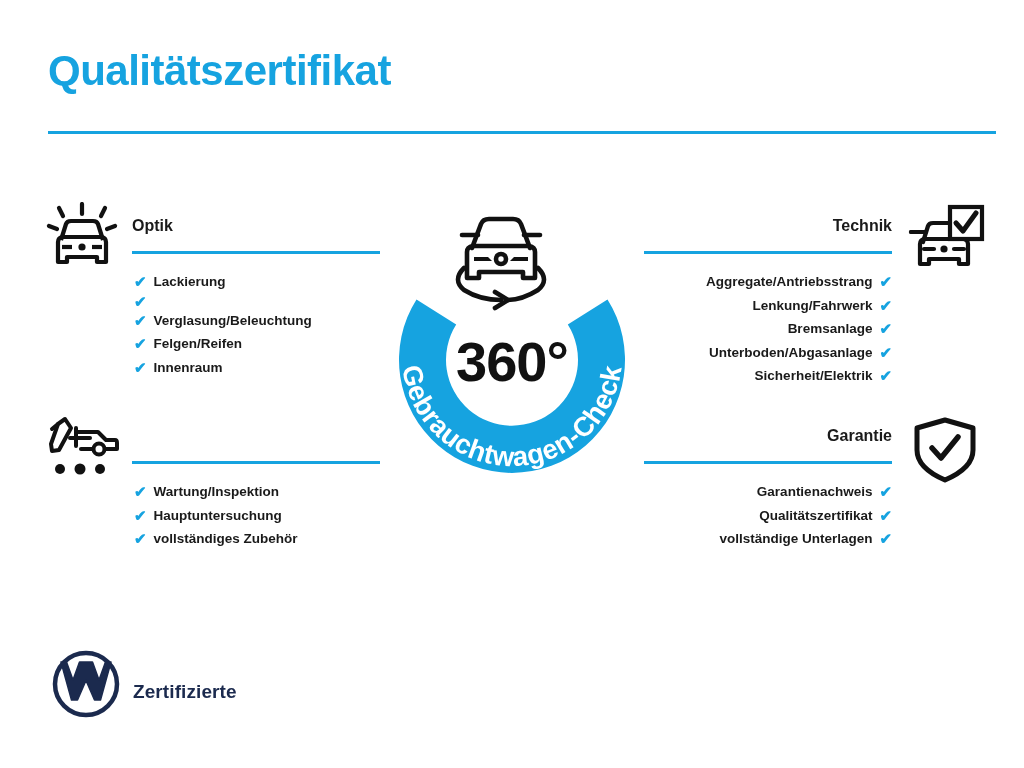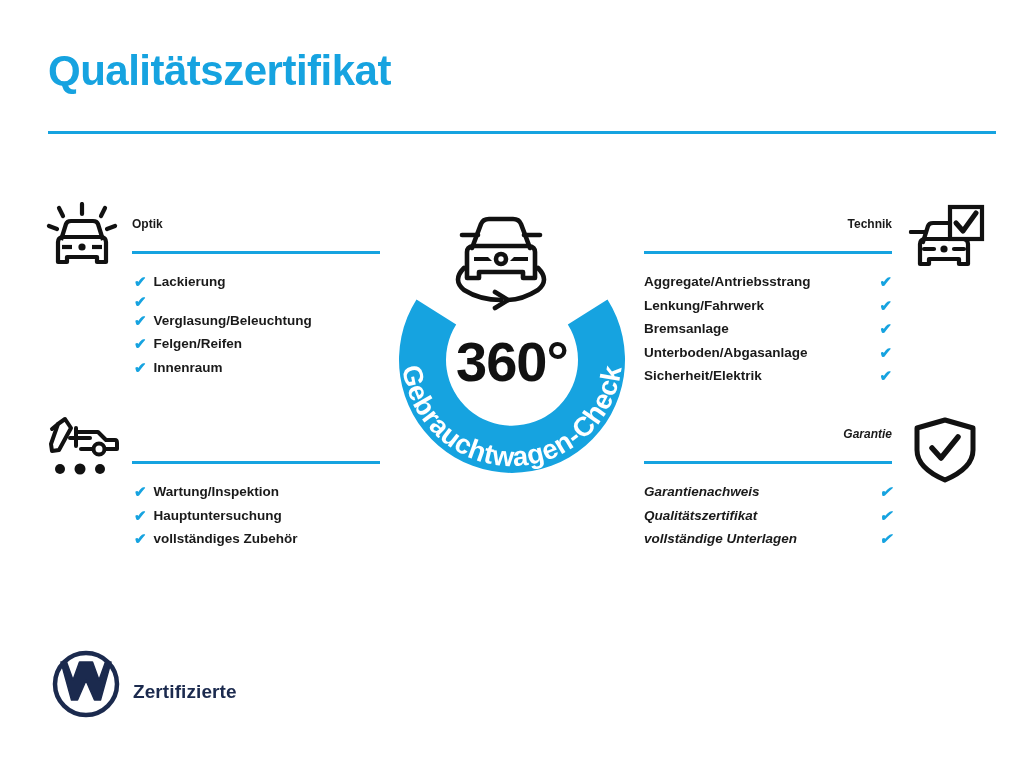--- a/index.html
+++ b/index.html
@@ -21,47 +21,47 @@
   .header-rule {
     position: absolute; left: 48px; top: 131px;
     width: 948px; height: 3px; background: #16A3E0;
   }
 
   
   .section { position: absolute; }
   .sec-optik   { left: 48px;  top: 200px; width: 332px; }
   .sec-wartung { left: 48px;  top: 410px; width: 332px; }
   .sec-technik { left: 644px; top: 200px; width: 332px; text-align: right; }
-  .sec-garantie{ left: 644px; top: 410px; width: 332px; text-align: right; font-style: italic; }
+  .sec-garantie{ left: 644px; top: 410px; width: 332px; text-align: right; }
 
   .sec-head {
     position: relative;
     height: 62px;
   }
   .sec-title {
-    font-size: 12px; font-weight: bold; color: #1a1a1a;
+    font-size: 16px; font-weight: bold; color: #1a1a1a;
     line-height: 1; padding-top: 18px;
   }
   .sec-underline {
     position: absolute; left: 0; right: 0; bottom: 8px;
     height: 3px; background: #16A3E0;
   }
   .sec-left .sec-head { padding-left: 84px; }
   .sec-left .sec-underline { left: 84px; right: 0; }
   .sec-right .sec-head { padding-right: 84px; }
   .sec-right .sec-underline { right: 84px; left: 0; }
 
   .sec-list { list-style: none; margin-top: 8px; }
   .sec-list li {
     font-size: 13.5px; font-weight: bold; color: #1a1a1a;
     line-height: 23.5px; white-space: nowrap;
     display: flex; align-items: center;
   }
   .sec-left .sec-list li { padding-left: 86px; }
-  .sec-right .sec-list li { justify-content: space-between; padding-right: 84px; gap: 36px; }
+  .sec-right .sec-list li { justify-content: flex-end; padding-right: 84px; }
   .chk {
     color: #16A3E0; font-size: 15px; font-weight: bold;
     line-height: 1;
   }
   .sec-left .chk { margin-right: 7px; }
   .sec-right .chk { margin-left: 7px; }
 
   
   .sec-icon { position: absolute; }
   .ic-optik    { left: 46px; top: 202px;  width: 74px; height: 72px; }

